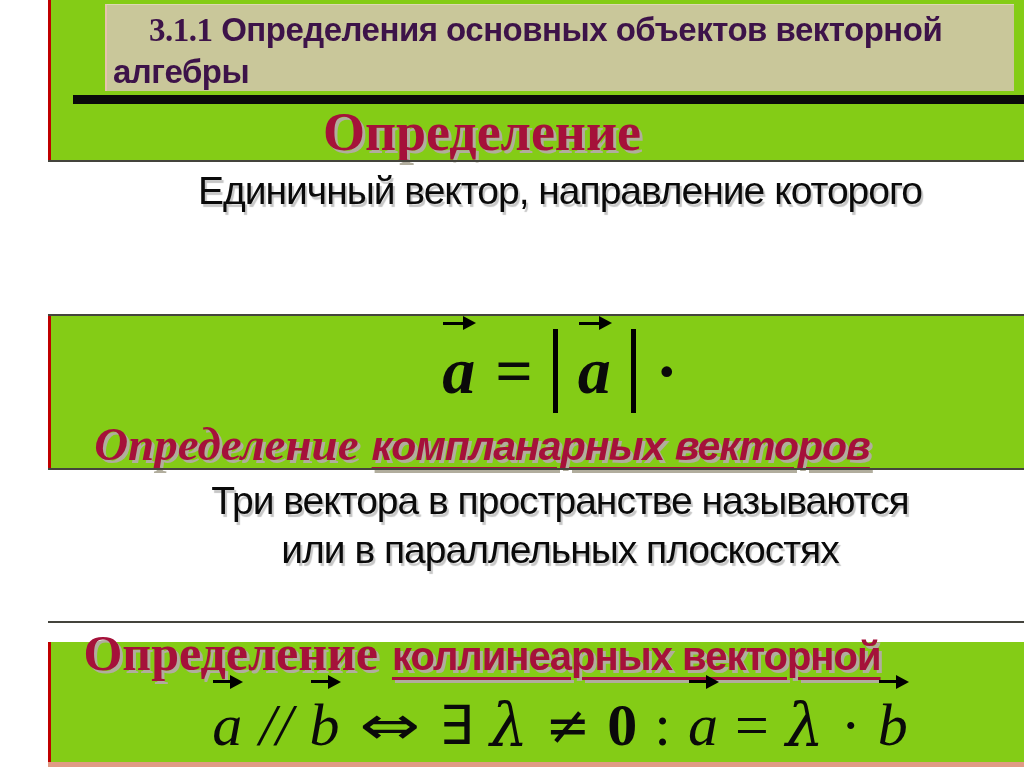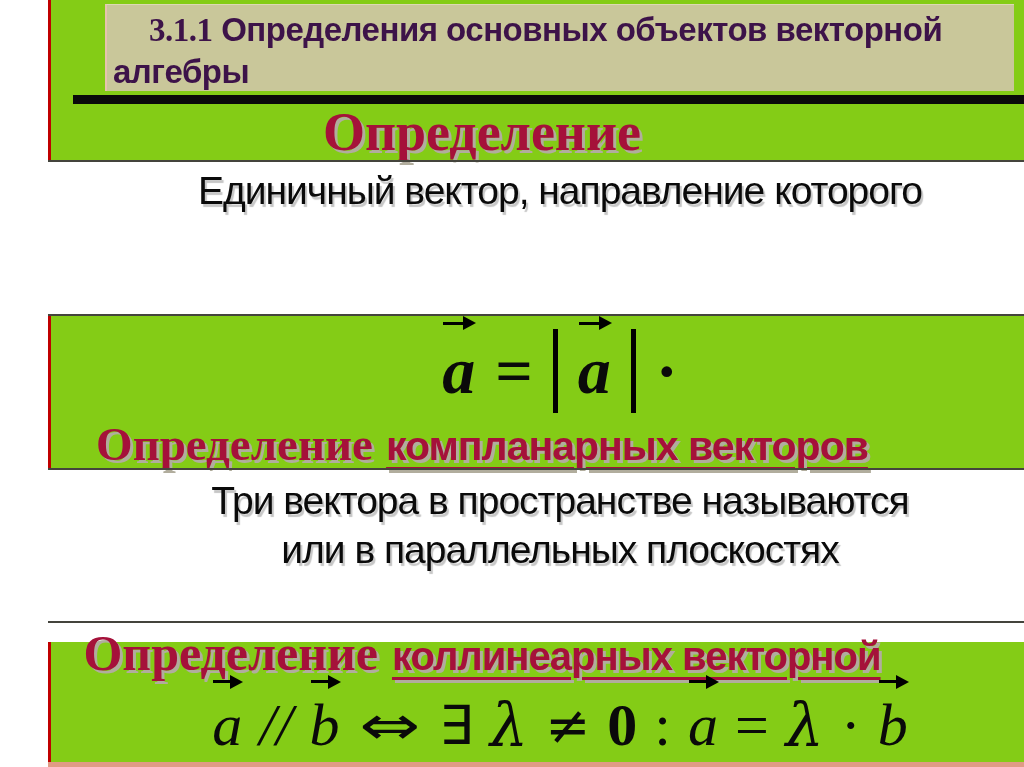--- a/index.html
+++ b/index.html
@@ -39,21 +39,21 @@
   .serif-word {
     font-family:"Liberation Serif", serif; font-weight:bold;
     text-shadow:3px 3px 0 #B1AD9D;
   }
   .subject-words {
     font-weight:bold; letter-spacing:-1px;
     text-decoration:underline; text-decoration-thickness:3px; text-underline-offset:7px;
     text-shadow:3px 3px 0 #B1AD9D;
   }
   .t1 { top:100px; font-size:54px; }
-  .t2 { top:416px; font-size:47px; }
+  .t2 { top:416px; font-size:47px;font-style:italic; }
   .t2 .subject-words { font-size:41px; }
   .t3 { top:624px; font-size:50px; }
   .t3 .subject-words { font-size:40px; }
 
   
   .panel { position:absolute; left:0; width:1024px; background:#FFFFFF; z-index:2; }
   .panel.p1 { top:162px; height:152px; }
   .panel.p2 { top:470px; height:172px; }
   .body-line {
     text-align:center; font-size:39px; line-height:50px; letter-spacing:-1px;

